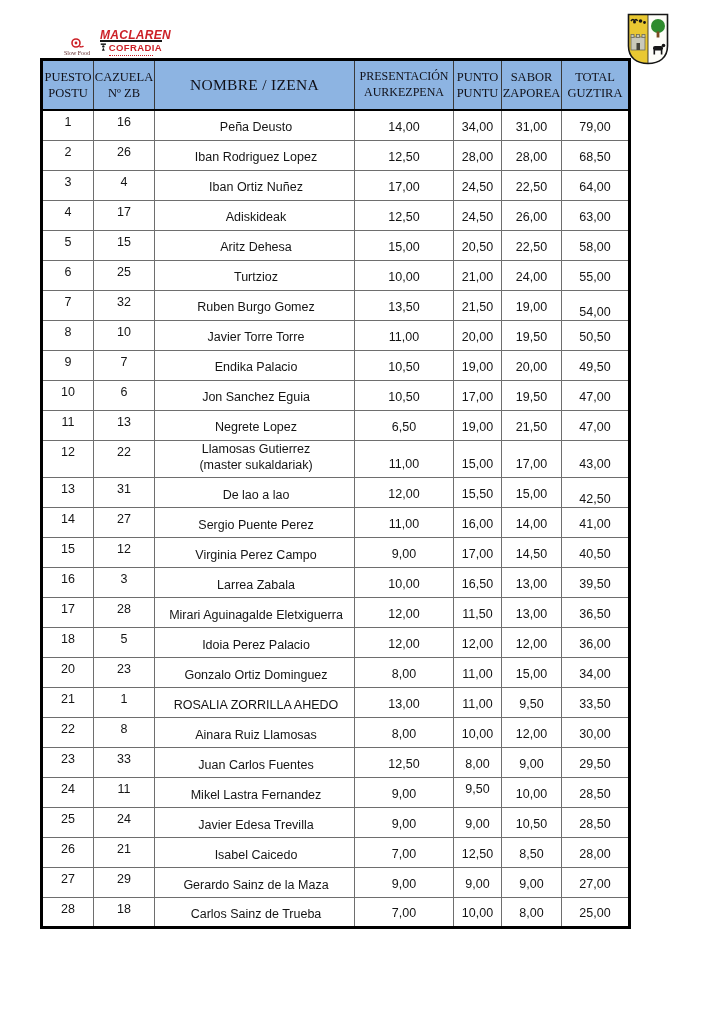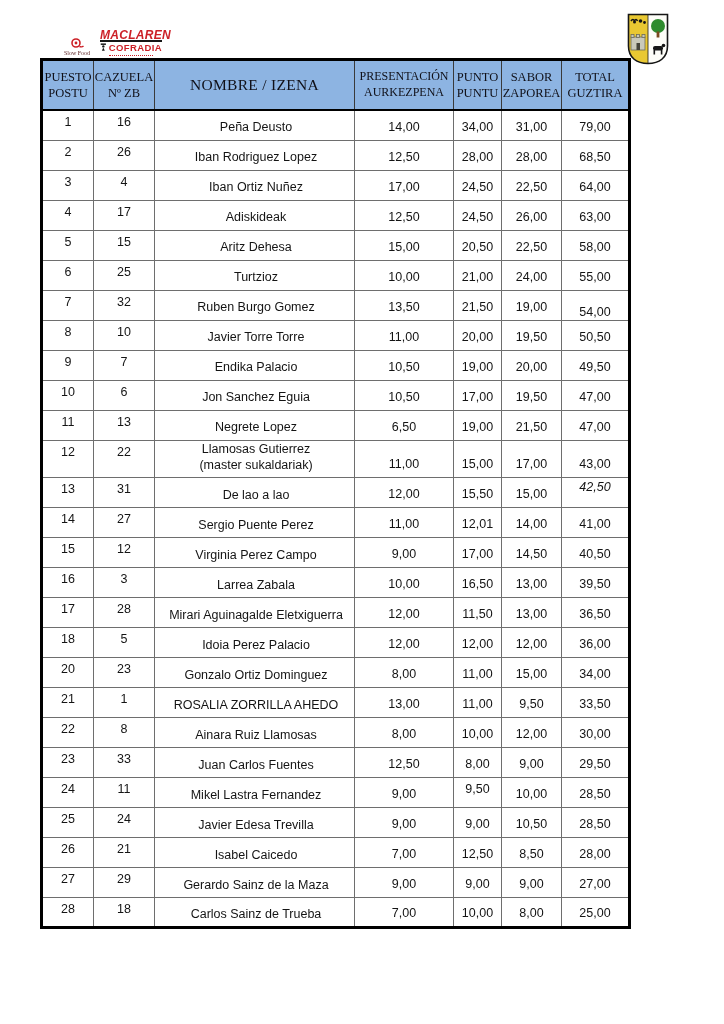--- a/index.html
+++ b/index.html
@@ -62,21 +62,21 @@
   td.c-puesto,td.c-cazuela{text-align:center;vertical-align:top;padding-top:4px;}
   td.c-nombre{
     text-align:center;vertical-align:bottom;padding:0 3px 4px 6px;
     white-space:pre-line;line-height:1.3;margin-top:40px;
   }
   td.c-presentacion,td.c-punto,td.c-sabor,td.c-total{
     text-align:center;vertical-align:bottom;padding-bottom:6px;
   }
   
   tbody tr:nth-child(7)  td.c-total{padding-bottom:1px;}
-  tbody tr:nth-child(13) td.c-total{padding-bottom:13px;font-style:italic;}
+  tbody tr:nth-child(13) td.c-total{padding-bottom:1px;}
   tbody tr:nth-child(23) td.c-punto{vertical-align:top;padding-top:4px;}
 </style>
 </head>
 <body style="--header-bg: #8DB4E2; --outer-border: #000000; --inner-border: #6e6e6e; --logo-red: #cc2027; --shield-yellow: #e9c832; --shield-green: #2e8b2e;">
 
 <div class="page">
 
   <div class="logo">
     <div class="sf">
       <svg width="14" height="12" viewBox="0 0 14 12">
@@ -285,21 +285,21 @@
           <td class="c-presentacion">12,00</td>
           <td class="c-punto">15,50</td>
           <td class="c-sabor">15,00</td>
           <td class="c-total">42,50</td>
         </tr>
         <tr>
           <td class="c-puesto">14</td>
           <td class="c-cazuela">27</td>
           <td class="c-nombre">Sergio Puente Perez</td>
           <td class="c-presentacion">11,00</td>
-          <td class="c-punto">12,01</td>
+          <td class="c-punto">16,00</td>
           <td class="c-sabor">14,00</td>
           <td class="c-total">41,00</td>
         </tr>
         <tr>
           <td class="c-puesto">15</td>
           <td class="c-cazuela">12</td>
           <td class="c-nombre">Virginia Perez Campo</td>
           <td class="c-presentacion">9,00</td>
           <td class="c-punto">17,00</td>
           <td class="c-sabor">14,50</td>

